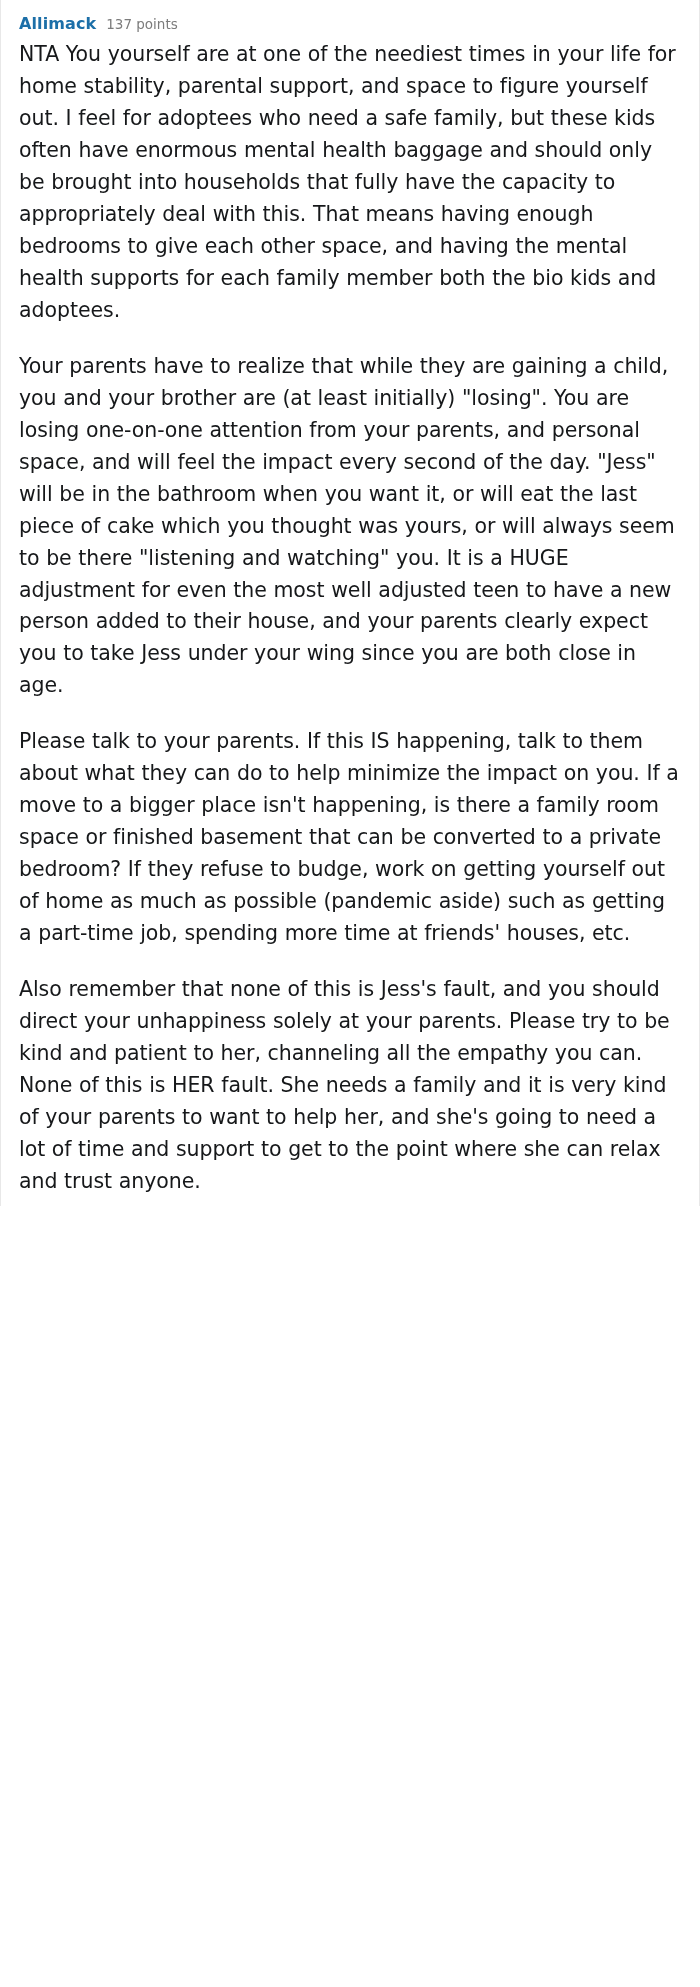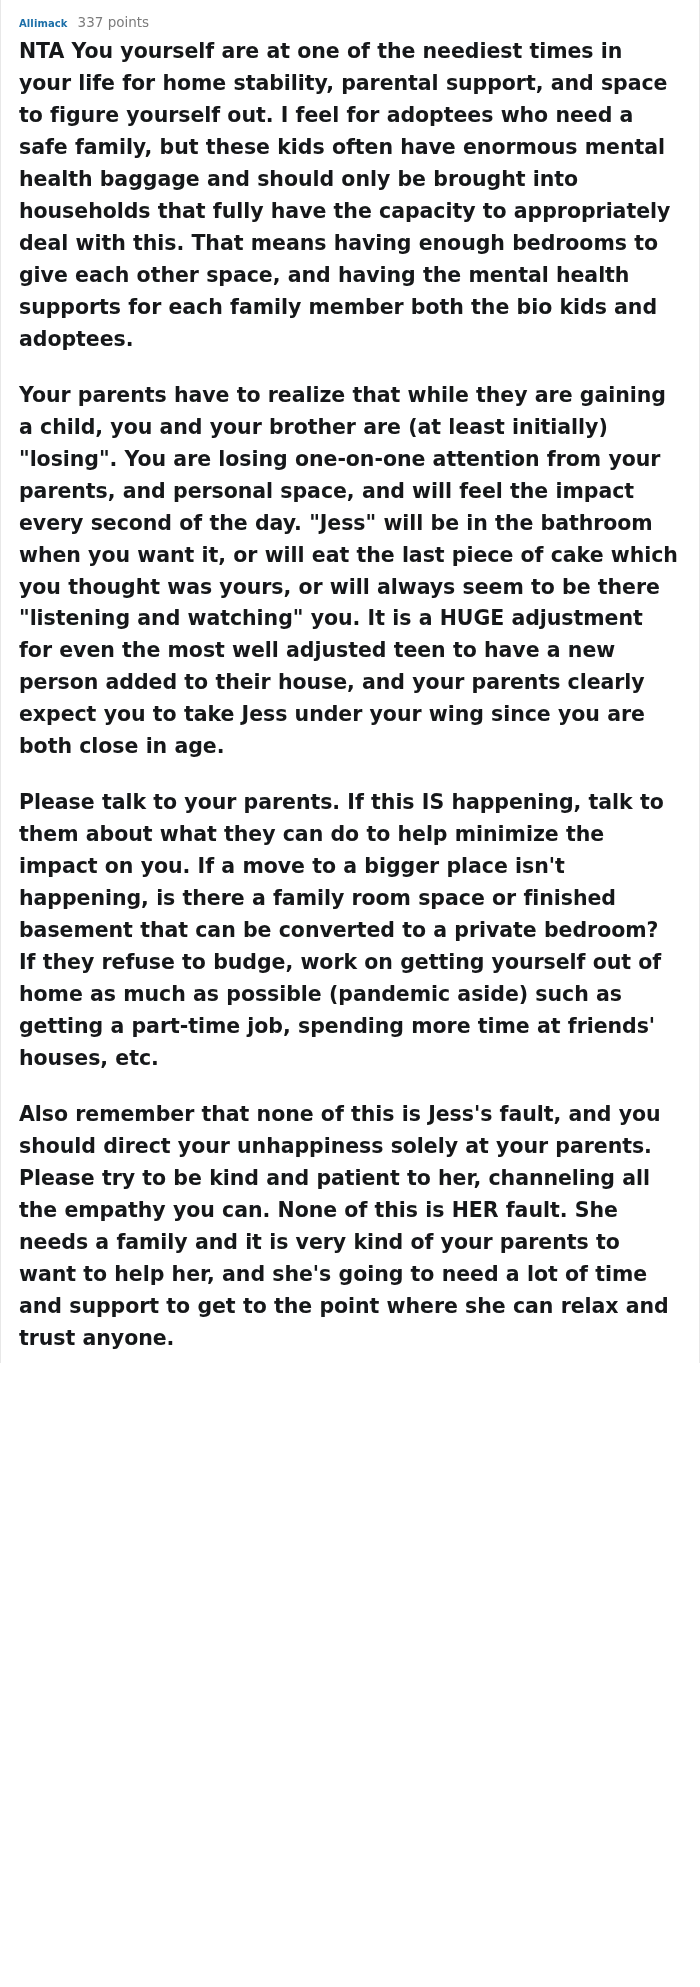--- a/index.html
+++ b/index.html
@@ -21,56 +21,55 @@
     border-bottom: none;
     padding: 0 18px 0 18px;
   }
   .comment-header {
     display: flex;
     align-items: baseline;
     padding: 14px 0 6px 0;
     gap: 10px;
   }
   .author {
-    font-size: 10px;
+    font-size: 16px;
     font-weight: bold;
     color: #1c6fa8;
     letter-spacing: 0.1px;
   }
   .points {
     font-size: 13.5px;
     color: #7c7c7c;
   }
   .comment-body {
     font-size: 20.5px;
     line-height: 1.56;
     color: #16181a;
     letter-spacing: -0.05px;
     word-spacing: 0.2px;
   }
   .comment-body p {
     margin: 0 0 24px 0;
-    font-weight: bold;
   }
   .comment-body p:last-child {
     margin-bottom: 0;
     margin-top: 20px;
   }
   .bottom-pad {
     height: 8px;
   }
 </style>
 </head>
 <body>
 
 <div class="comment-card">
 
   <div class="comment-header">
     <span class="author">Allimack</span>
-    <span class="points">337 points</span>
+    <span class="points">137 points</span>
   </div>
 
   <div class="comment-body">
     <p>NTA You yourself are at one of the neediest times in your life for home stability, parental support, and space to figure yourself out. I feel for adoptees who need a safe family, but these kids often have enormous mental health baggage and should only be brought into households that fully have the capacity to appropriately deal with this. That means having enough bedrooms to give each other space, and having the mental health supports for each family member both the bio kids and adoptees.</p>
     <p>Your parents have to realize that while they are gaining a child, you and your brother are (at least initially) "losing". You are losing one-on-one attention from your parents, and personal space, and will feel the impact every second of the day. "Jess" will be in the bathroom when you want it, or will eat the last piece of cake which you thought was yours, or will always seem to be there "listening and watching" you. It is a HUGE adjustment for even the most well adjusted teen to have a new person added to their house, and your parents clearly expect you to take Jess under your wing since you are both close in age.</p>
     <p>Please talk to your parents. If this IS happening, talk to them about what they can do to help minimize the impact on you. If a move to a bigger place isn't happening, is there a family room space or finished basement that can be converted to a private bedroom? If they refuse to budge, work on getting yourself out of home as much as possible (pandemic aside) such as getting a part-time job, spending more time at friends' houses, etc.</p>
     <p>Also remember that none of this is Jess's fault, and you should direct your unhappiness solely at your parents. Please try to be kind and patient to her, channeling all the empathy you can. None of this is HER fault. She needs a family and it is very kind of your parents to want to help her, and she's going to need a lot of time and support to get to the point where she can relax and trust anyone.</p>
   </div>
 
   <div class="bottom-pad"></div>

